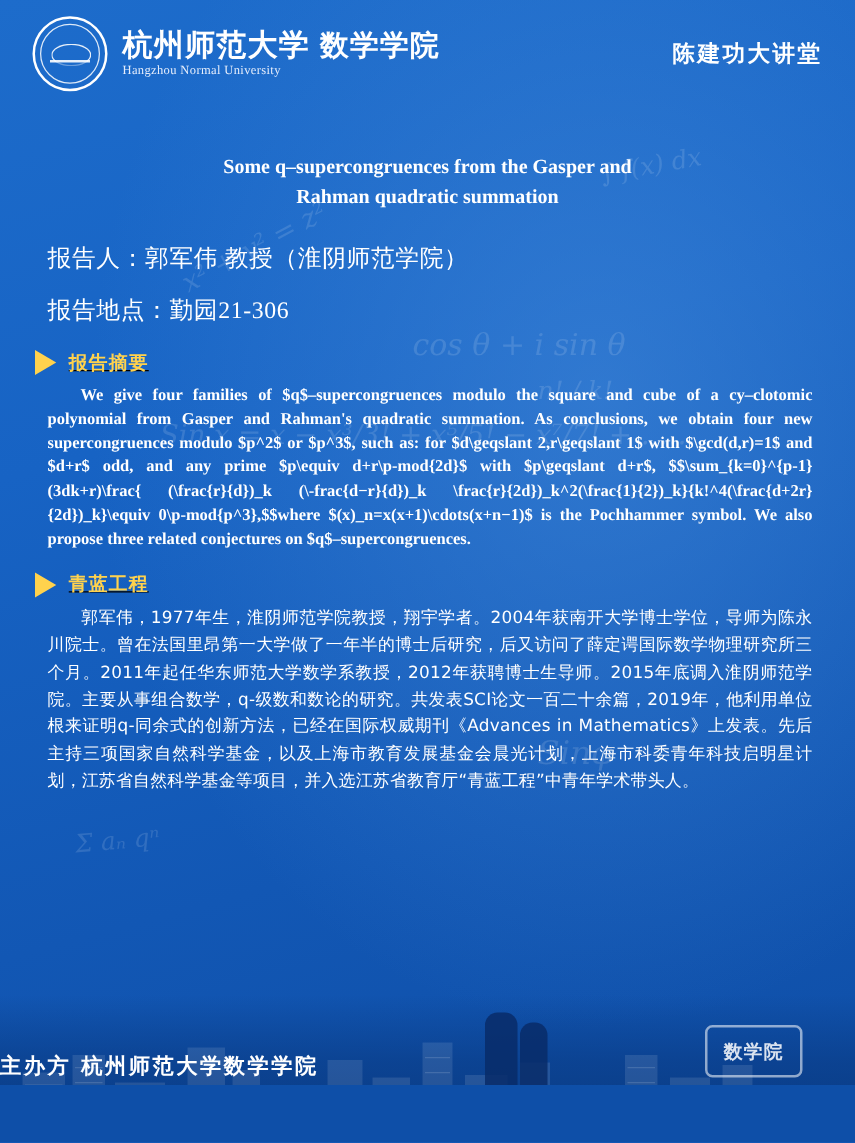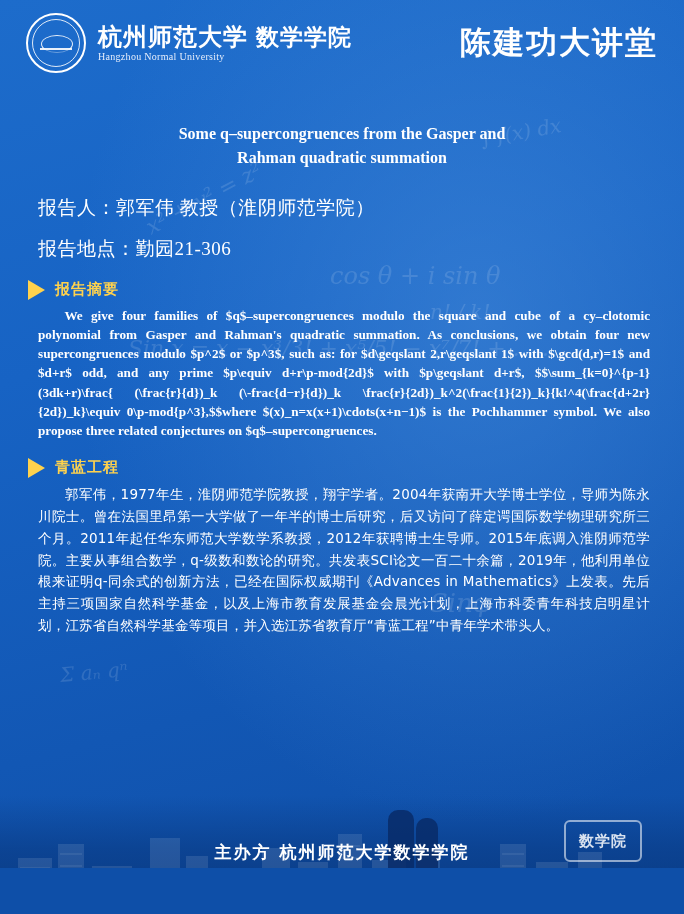--- a/index.html
+++ b/index.html
@@ -103,21 +103,21 @@
   }
   .uni-en {
     font-family: "Liberation Serif", serif;
     font-size: 10px;
     color: #e6eefc;
     letter-spacing: 0.3px;
     margin-top: 3px;
   }
   .hall-title {
     font-family: Liberation Serif, serif;
-    font-size: 31px;
+    font-size: 18px;
     font-weight: bold;
     color: #ffffff;
     letter-spacing: 2px;
     white-space: nowrap;
   }
 
   
   .talk-title {
     margin: 36px 60px 0 60px;
     text-align: center;
@@ -140,22 +140,24 @@
     margin-bottom: 22px;
     letter-spacing: 0.5px;
   }
 
   
   .section {
     margin: 10px 28px 0 28px;
   }
   .sec-head {
     display: flex;
+    align-items: center;
     gap: 10px;
     margin-bottom: 6px;
+    text-decoration: underline;
   }
   .tri {
     width: 0;
     height: 0;
     border-left: 17px solid #ffd24d;
     border-top: 10px solid transparent;
     border-bottom: 10px solid transparent;
     flex: none;
   }
   .sec-title {
@@ -215,21 +217,20 @@
     right: 0;
     bottom: 0;
     height: 46px;
     background: #0e4fa8;
   }
   .footer-text {
     position: absolute;
     left: 0;
     right: 0;
     bottom: 50px;
-    text-align: center;
     font-family: "DejaVu Sans", sans-serif;
     font-size: 17px;
     font-weight: bold;
     color: #ffffff;
     letter-spacing: 2px;
   }
   .footer-stamp {
     position: absolute;
     right: 42px;
     bottom: 52px;

